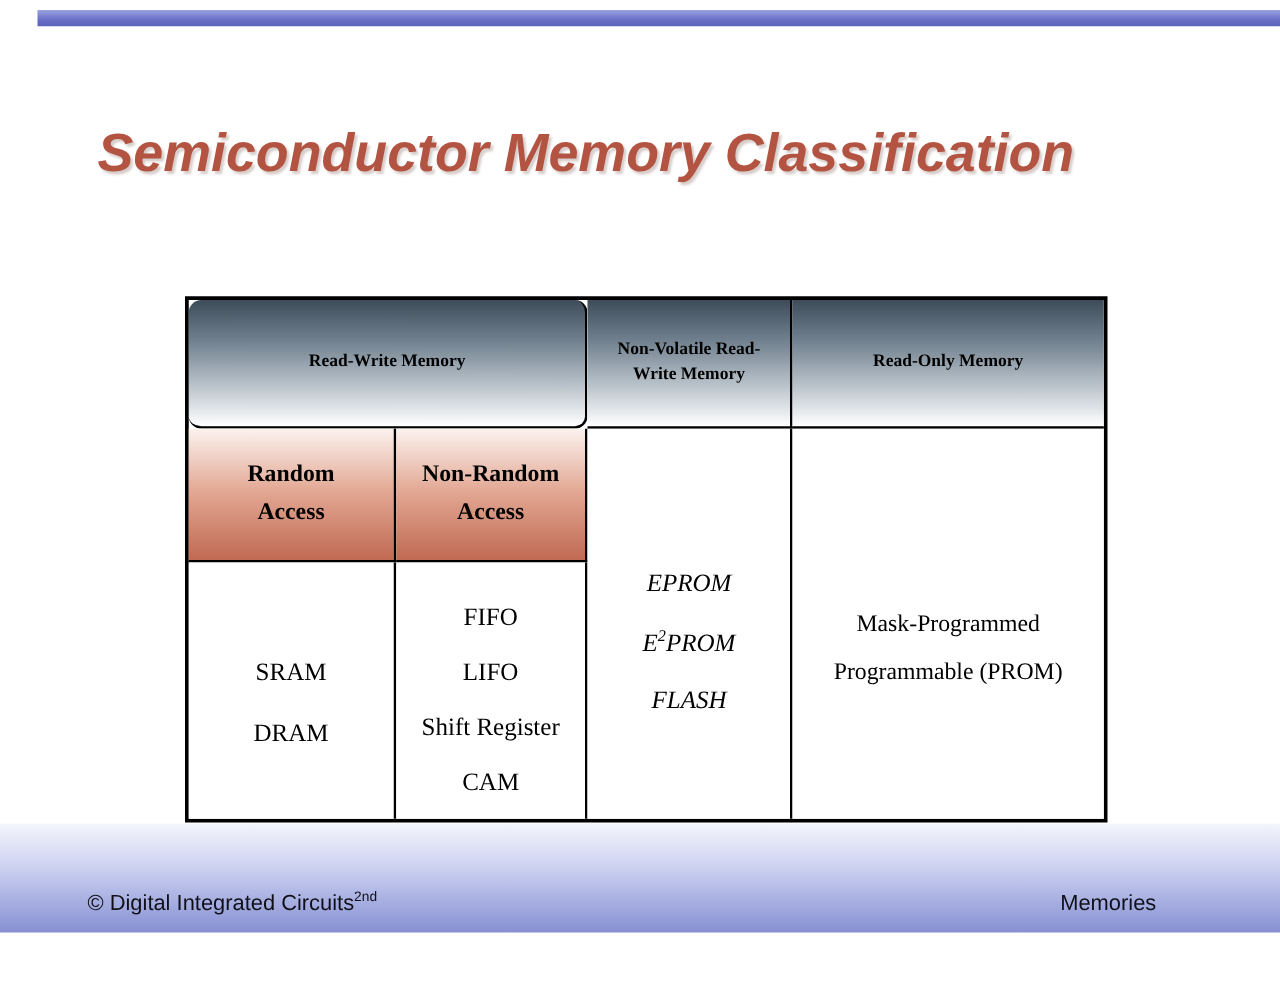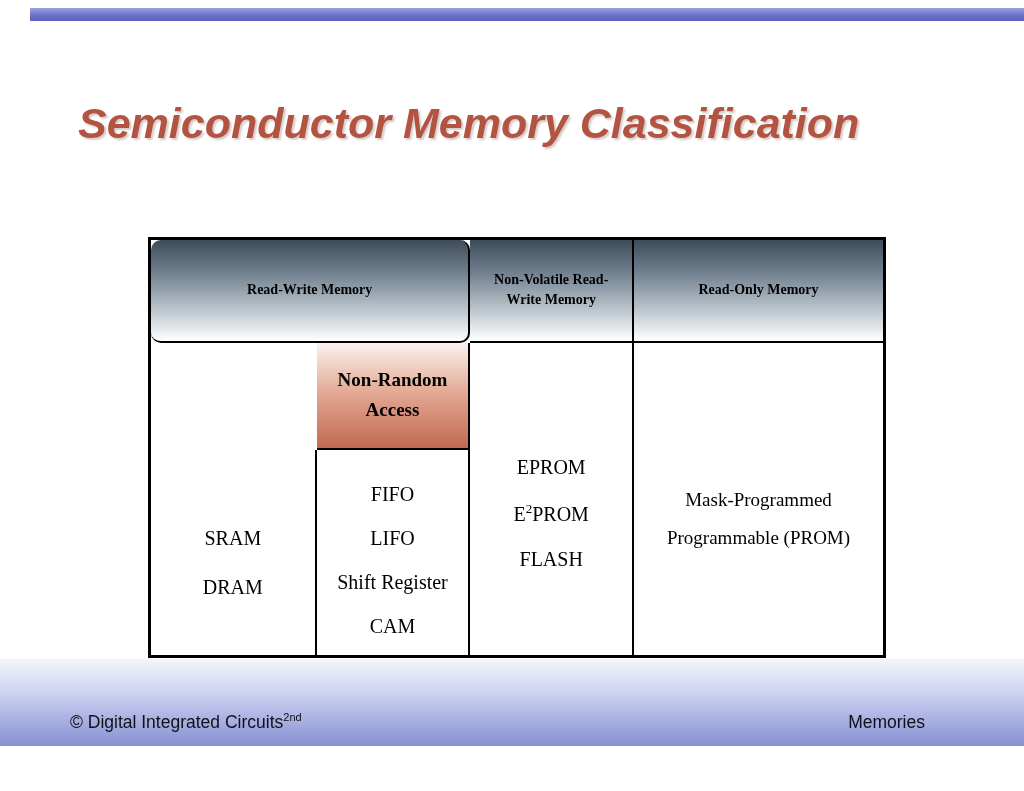--- a/index.html
+++ b/index.html
@@ -87,21 +87,21 @@
   .bodycell {
     display: flex;
     flex-direction: column;
     align-items: center;
     box-sizing: border-box;
     font-size: 20px;
     background: #fff;
   }
   .body-ra  { grid-column: 1; grid-row: 3; border-right: 2px solid #000; padding-top: 22px; gap: 26px; }
   .body-nra { grid-column: 2; grid-row: 3; border-right: 2px solid #000; padding-top: 16px; gap: 21px; }
-  .body-nv  { grid-column: 3; grid-row: 2 / 4; border-right: 2px solid #000; padding-top: 30px; gap: 22px; }
+  .body-nv  { grid-column: 3; grid-row: 2 / 4; border-right: 2px solid #000; padding-top: 30px; gap: 22px; font-style: italic; }
   .body-ro  { grid-column: 4; grid-row: 2 / 4; padding-top: 40px; gap: 16px; font-size: 19px; }
 
   .body-nv .flash-item { margin-top: 0; }
   .e2 sup { font-size: 13px; }
 
   .footer {
     position: absolute;
     left: 0;
     top: 659px;
     width: 1024px;
@@ -143,20 +143,23 @@
     </div>
 
     <div class="cell hdr hdr-nv">
       <span class="wrap">Non-Volatile Read-Write Memory</span>
     </div>
 
     <div class="cell hdr hdr-ro">
       <span class="wrap">Read-Only Memory</span>
     </div>
 
+    <div class="cell sub sub-ra">
+      <span class="wrap">Random Access</span>
+    </div>
 
     <div class="cell sub sub-nra">
       <span class="wrap">Non-Random Access</span>
     </div>
 
     <div class="cell bodycell body-ra">
       <div>SRAM</div>
       <div>DRAM</div>
     </div>
 

